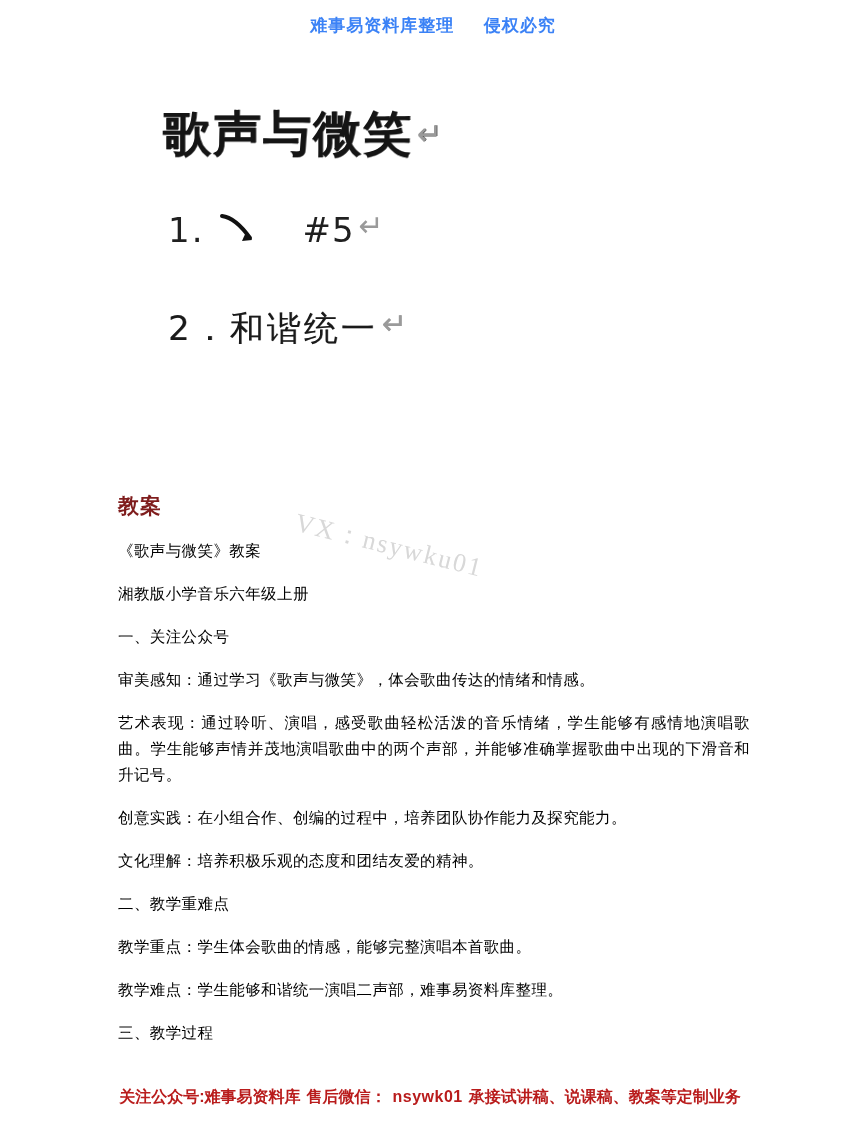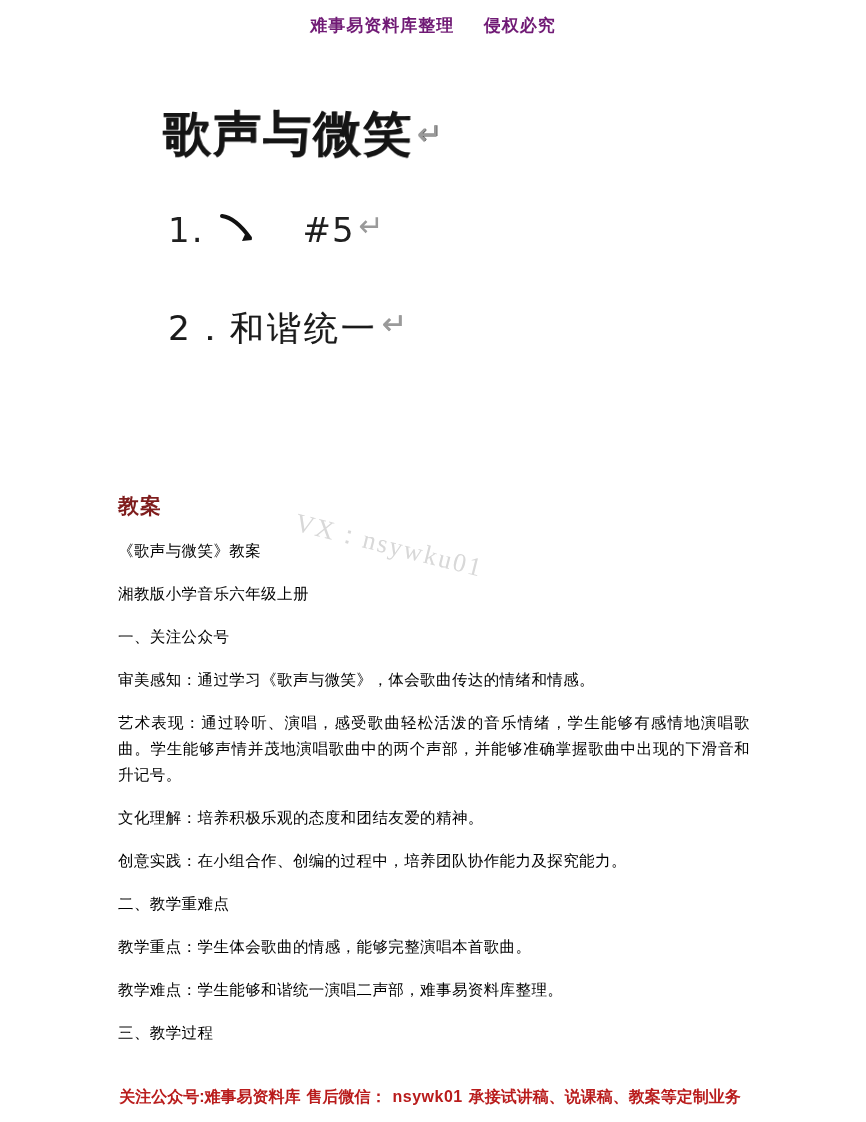--- a/index.html
+++ b/index.html
@@ -19,21 +19,21 @@
   
   .top-banner {
     position: absolute;
     top: 14px;
     left: 0;
     width: 866px;
     text-align: center;
     font-family: "Liberation Sans", sans-serif;
     font-weight: bold;
     font-size: 17px;
-    color: #701a75;
+    color: #3b82f6;
     letter-spacing: 1px;
   }
   .top-banner .seg2 {
     margin-left: 24px;
   }
 
   
   .scan-block {
     position: absolute;
     left: 0;
@@ -179,22 +179,22 @@
 <div class="watermark">VX：nsywku01</div>
 
 <div class="doc-body">
   <div class="doc-h1">教案</div>
 
   <p class="doc-p">《歌声与微笑》教案</p>
   <p class="doc-p">湘教版小学音乐六年级上册</p>
   <p class="doc-p">一、关注公众号</p>
   <p class="doc-p">审美感知：通过学习《歌声与微笑》，体会歌曲传达的情绪和情感。</p>
   <p class="doc-p">艺术表现：通过聆听、演唱，感受歌曲轻松活泼的音乐情绪，学生能够有感情地演唱歌曲。学生能够声情并茂地演唱歌曲中的两个声部，并能够准确掌握歌曲中出现的下滑音和升记号。</p>
+  <p class="doc-p">创意实践：在小组合作、创编的过程中，培养团队协作能力及探究能力。</p>
   <p class="doc-p">文化理解：培养积极乐观的态度和团结友爱的精神。</p>
-  <p class="doc-p">创意实践：在小组合作、创编的过程中，培养团队协作能力及探究能力。</p>
   <p class="doc-p">二、教学重难点</p>
   <p class="doc-p">教学重点：学生体会歌曲的情感，能够完整演唱本首歌曲。</p>
   <p class="doc-p">教学难点：学生能够和谐统一演唱二声部，难事易资料库整理。</p>
   <p class="doc-p">三、教学过程</p>
 </div>
 
 <div class="bottom-banner">
   <span>关注公众号:难事易资料库</span><span>售后微信：</span><span class="wx">nsywk01</span><span>承接试讲稿、说课稿、教案等定制业务</span>
 </div>
 

